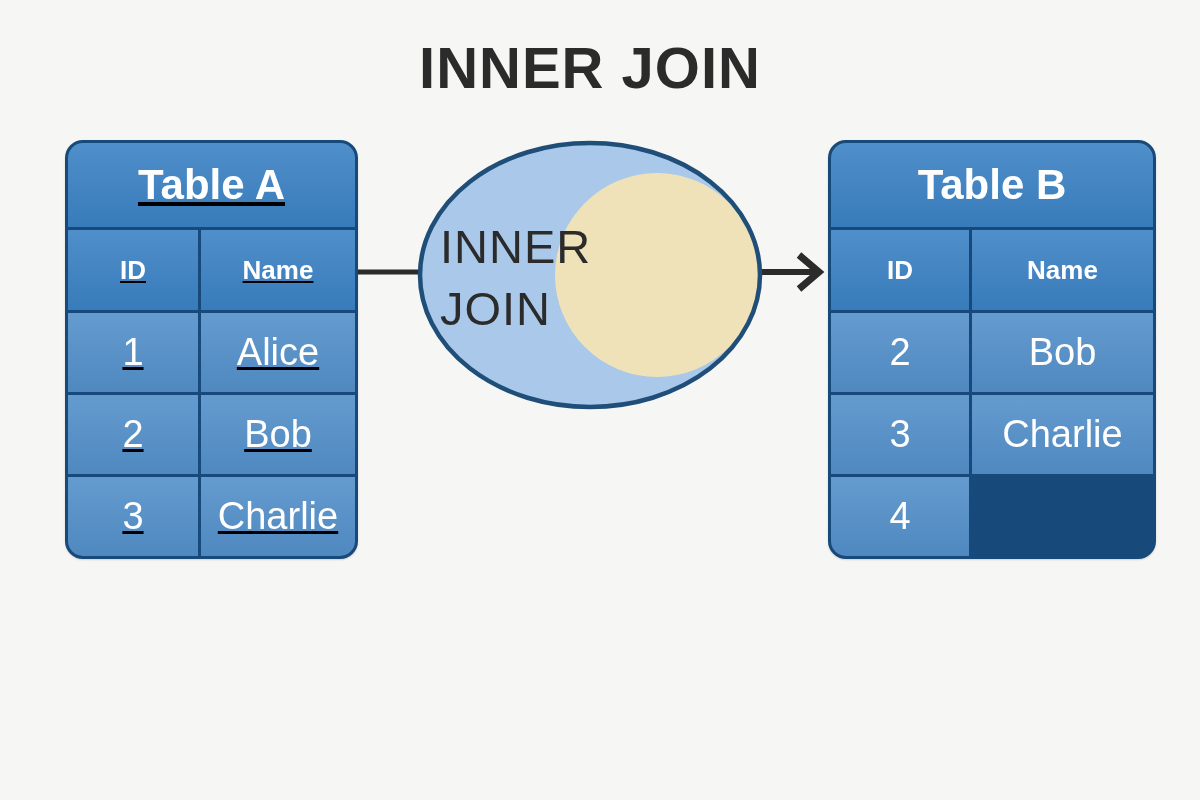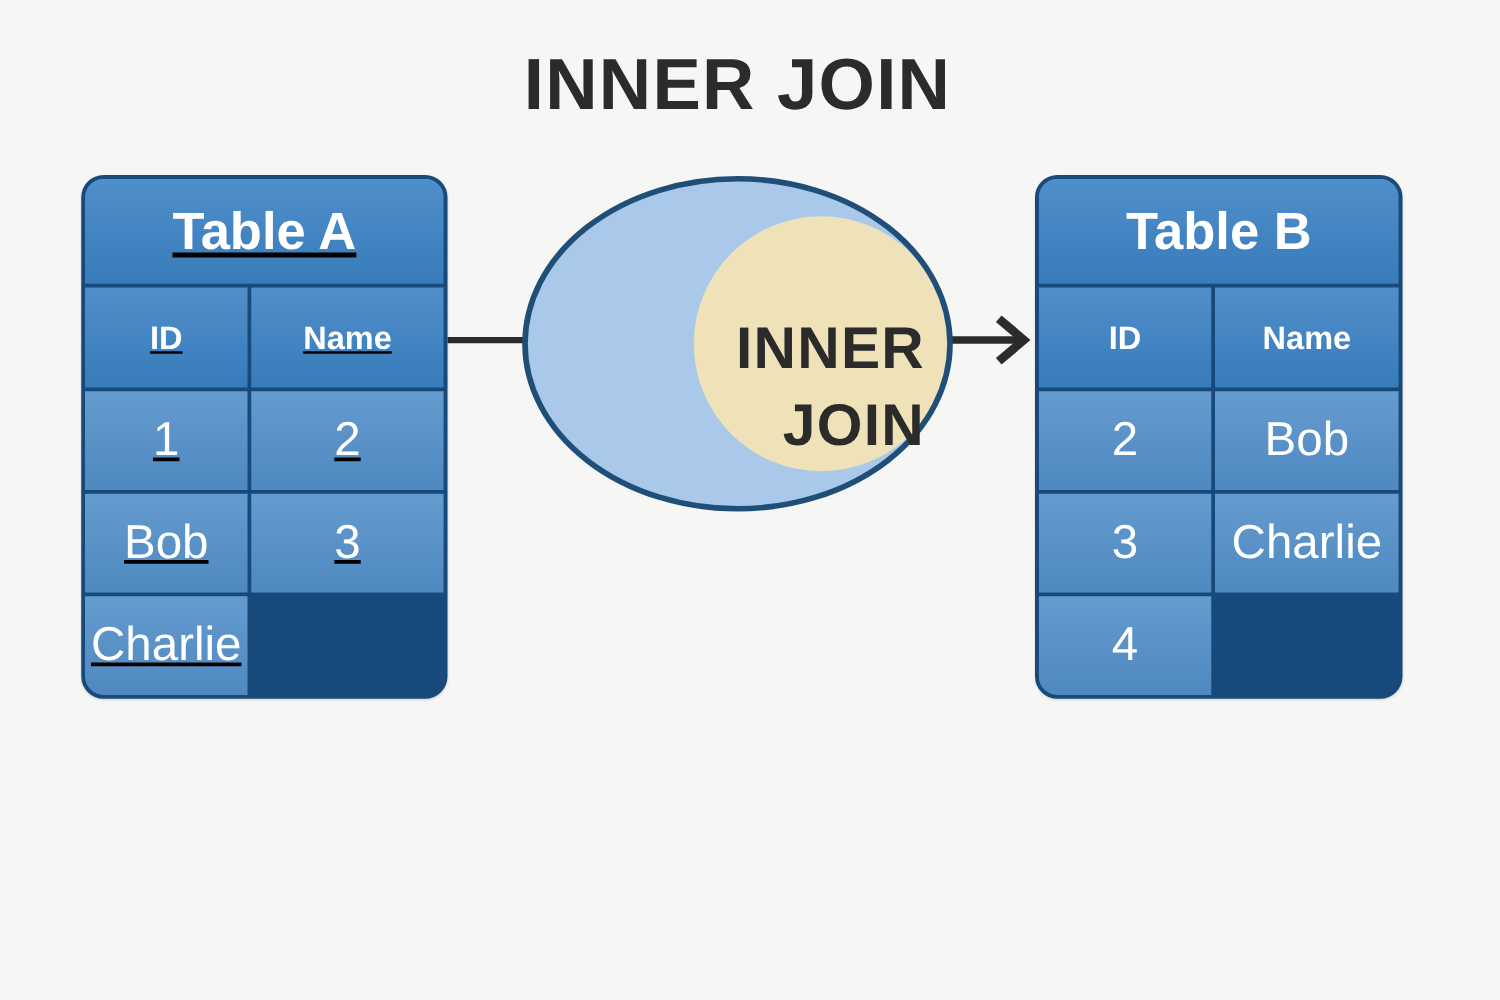--- a/index.html
+++ b/index.html
@@ -40,21 +40,21 @@
     display: grid;
     grid-template-rows: 84px 80px 79px 79px 79px;
     gap: 3px;
     background: var(--line-navy);
     border: 3px solid var(--line-navy);
     border-radius: 18px;
     overflow: hidden;
     box-shadow: 0 1px 2px rgba(0,0,0,0.15);
   }
   .table-a { left: 65px; top: 140px; width: 293px; height: 419px; grid-template-columns: 130px 1fr; text-decoration: underline; }
-  .table-b { left: 828px; top: 140px; width: 294px; height: 419px; grid-template-columns: 138px 1fr; }
+  .table-b { left: 828px; top: 140px; width: 328px; height: 419px; grid-template-columns: 138px 1fr; }
   .t-title, .t-head, .t-cell {
     display: flex;
     align-items: center;
     justify-content: center;
     color: var(--cell-text);
     background-image: linear-gradient(180deg, rgba(255,255,255,0.10), rgba(0,0,0,0.05));
   }
   .t-title {
     grid-column: 1 / 3;
     background-color: var(--header-blue);
@@ -70,27 +70,26 @@
     background-color: var(--row-blue);
     font-size: 38px;
     font-weight: 400;
   }
   .venn-svg { position: absolute; left: 0; top: 0; }
   .venn-label {
     position: absolute;
     left: 440px;
     top: 216px;
     width: 300px;
-    text-align: right;
+    text-align: left;
     font-size: 47px;
     line-height: 62px;
-    font-weight: 700;
+    font-weight: 400;
     letter-spacing: 1px;
     color: var(--ink);
-    margin-top: 31px;
   }
 </style>
 </head>
 <body>
 
 <svg class="venn-svg" width="1200" height="800" viewBox="0 0 1200 800">
   <defs>
     <clipPath id="ellipseClip">
       <ellipse cx="590" cy="275" rx="170" ry="132"></ellipse>
     </clipPath>
@@ -108,20 +107,21 @@
 <div class="venn-label">
   <div>INNER</div>
   <div>JOIN</div>
 </div>
 
 <div class="table-card table-a">
   <div class="t-title">Table A</div>
   <div class="t-head">ID</div>
   <div class="t-head">Name</div>
   <div class="t-cell">1</div>
+  <div class="t-cell">Alice</div>
   <div class="t-cell">2</div>
   <div class="t-cell">Bob</div>
   <div class="t-cell">3</div>
   <div class="t-cell">Charlie</div>
 </div>
 
 <div class="table-card table-b">
   <div class="t-title">Table B</div>
   <div class="t-head">ID</div>
   <div class="t-head">Name</div>

